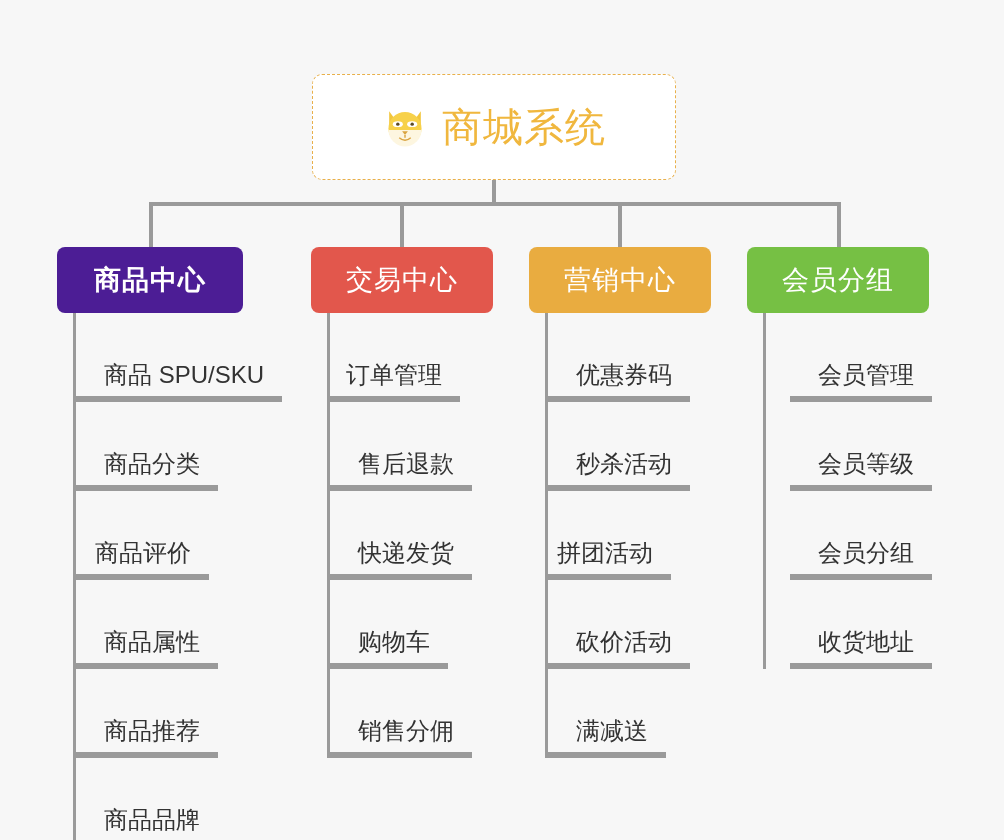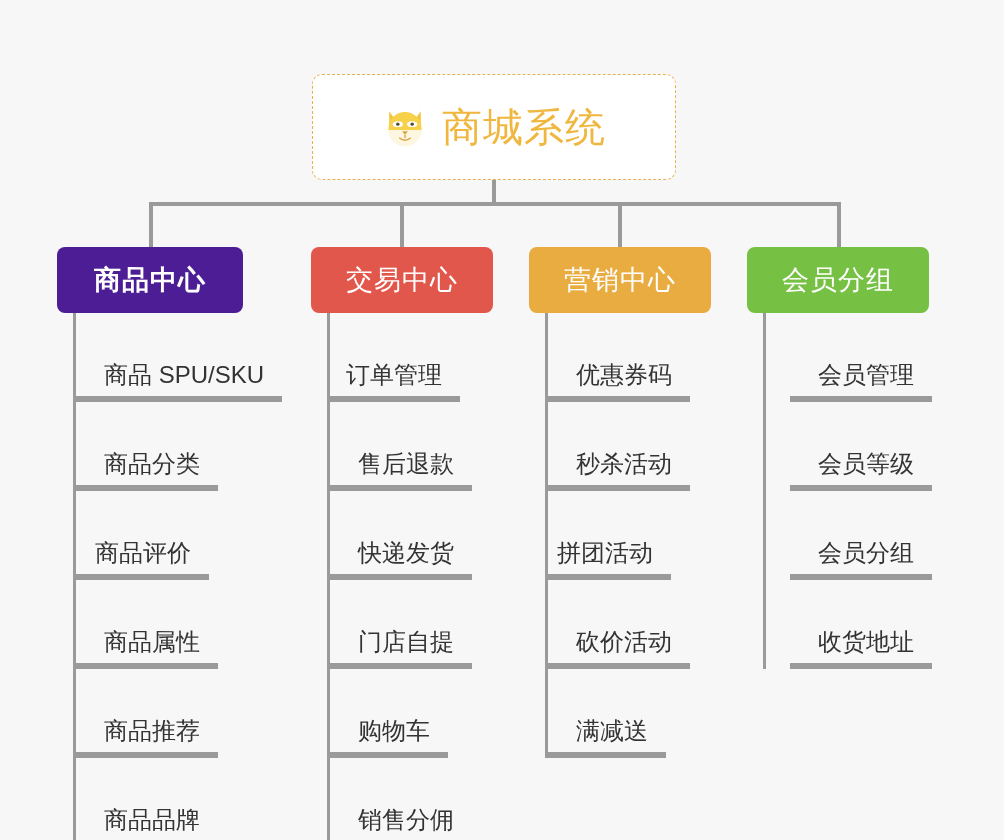--- a/index.html
+++ b/index.html
@@ -198,23 +198,20 @@
       <div class="leaf-item">
           <span class="leaf-label" style="border-bottom-color: rgb(154, 154, 154); padding-left: 16px;">订单管理</span>
         </div>
       <div class="leaf-item">
           <span class="leaf-label" style="border-bottom-color: rgb(154, 154, 154);">售后退款</span>
         </div>
       <div class="leaf-item">
           <span class="leaf-label" style="border-bottom-color: rgb(154, 154, 154);">快递发货</span>
         </div>
       <div class="leaf-item">
-          <span class="leaf-label" style="border-bottom-color: rgb(154, 154, 154);">门店自提</span>
-        </div>
-      <div class="leaf-item">
           <span class="leaf-label" style="border-bottom-color: rgb(154, 154, 154);">购物车</span>
         </div>
       <div class="leaf-item">
           <span class="leaf-label" style="border-bottom-color: rgb(154, 154, 154);">销售分佣</span>
         </div>
     </div>
   </div>
 
   <div class="column col-3">
     <div class="cat-header" style="background-color: rgb(233, 172, 64);">

